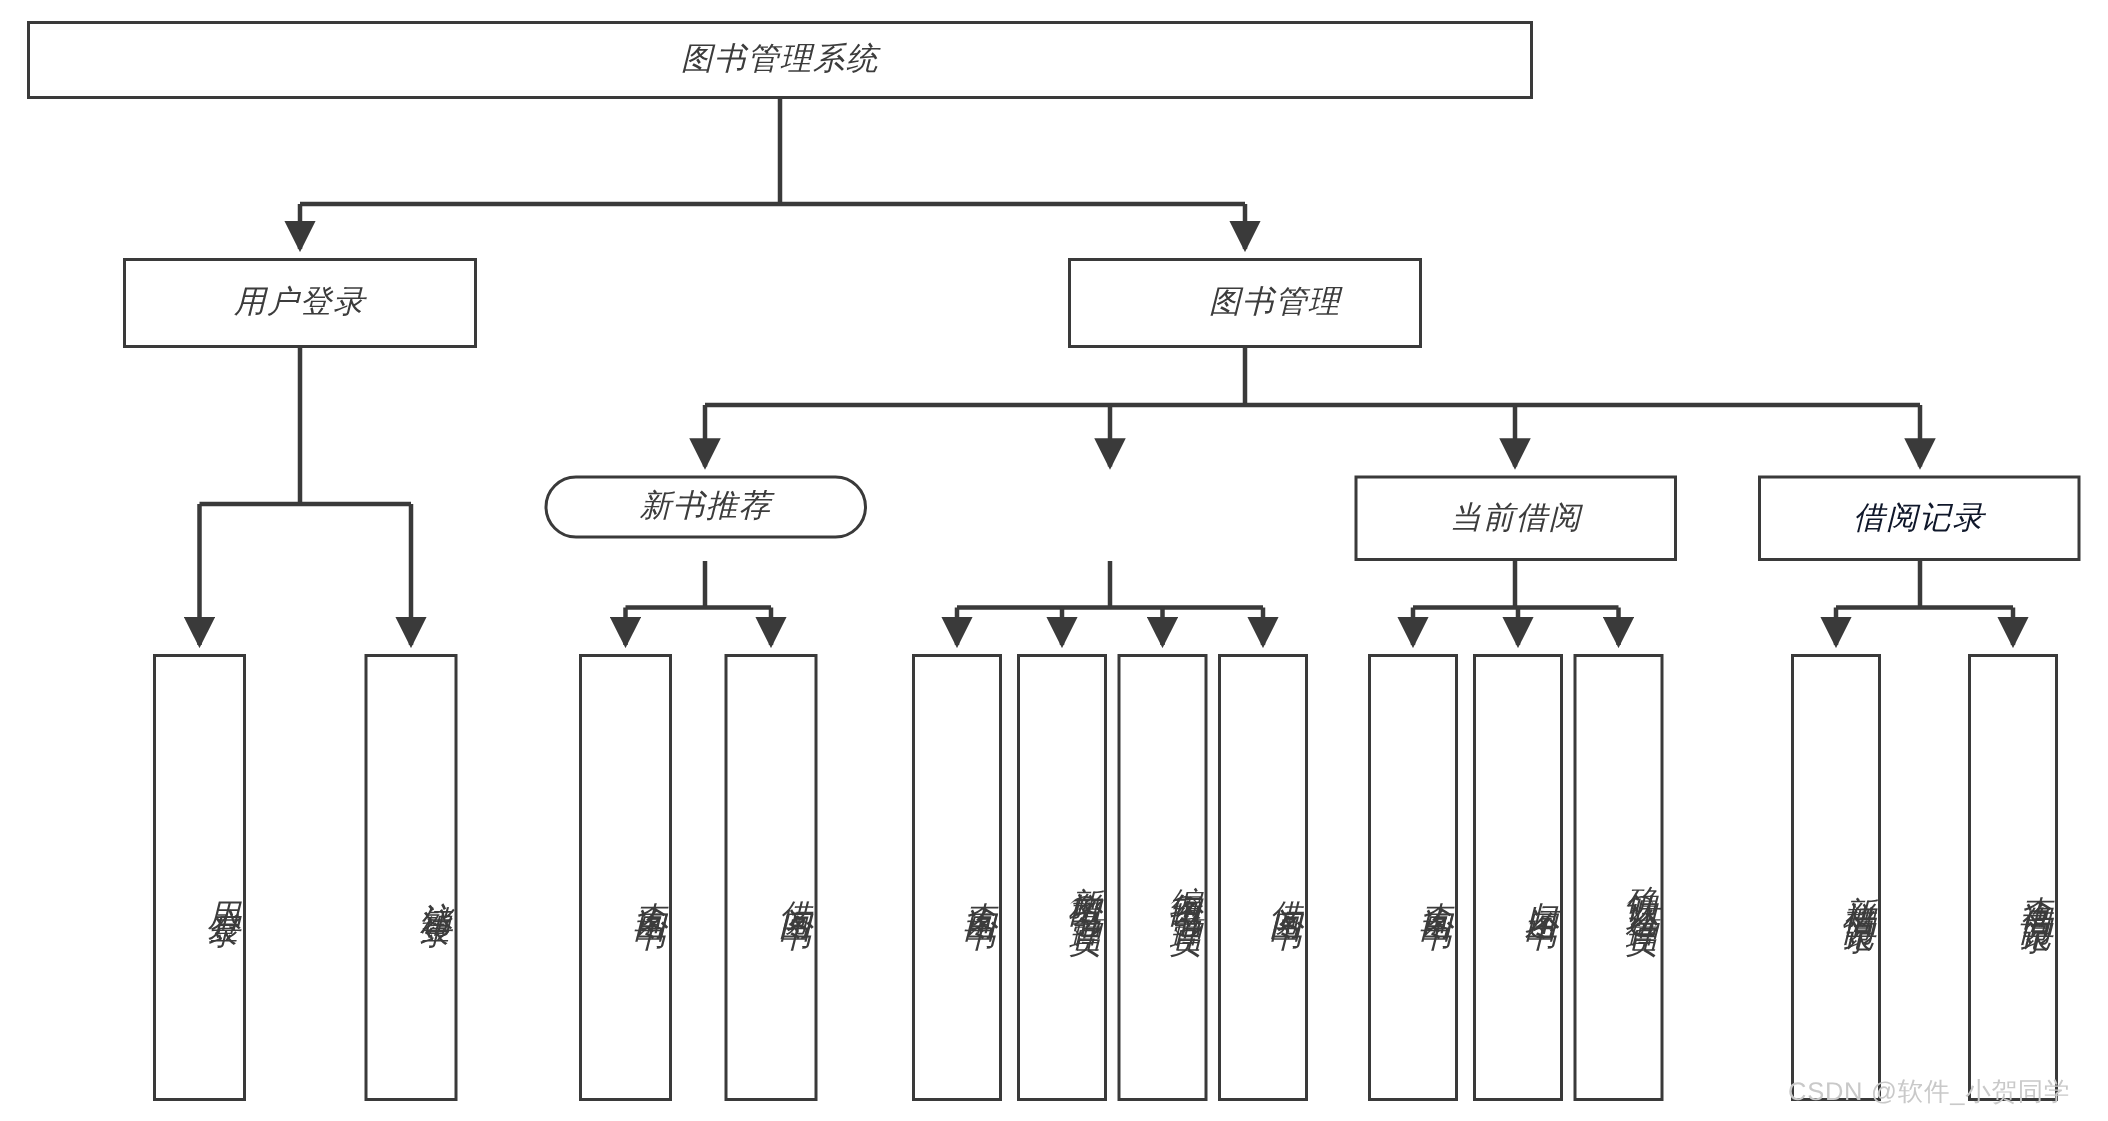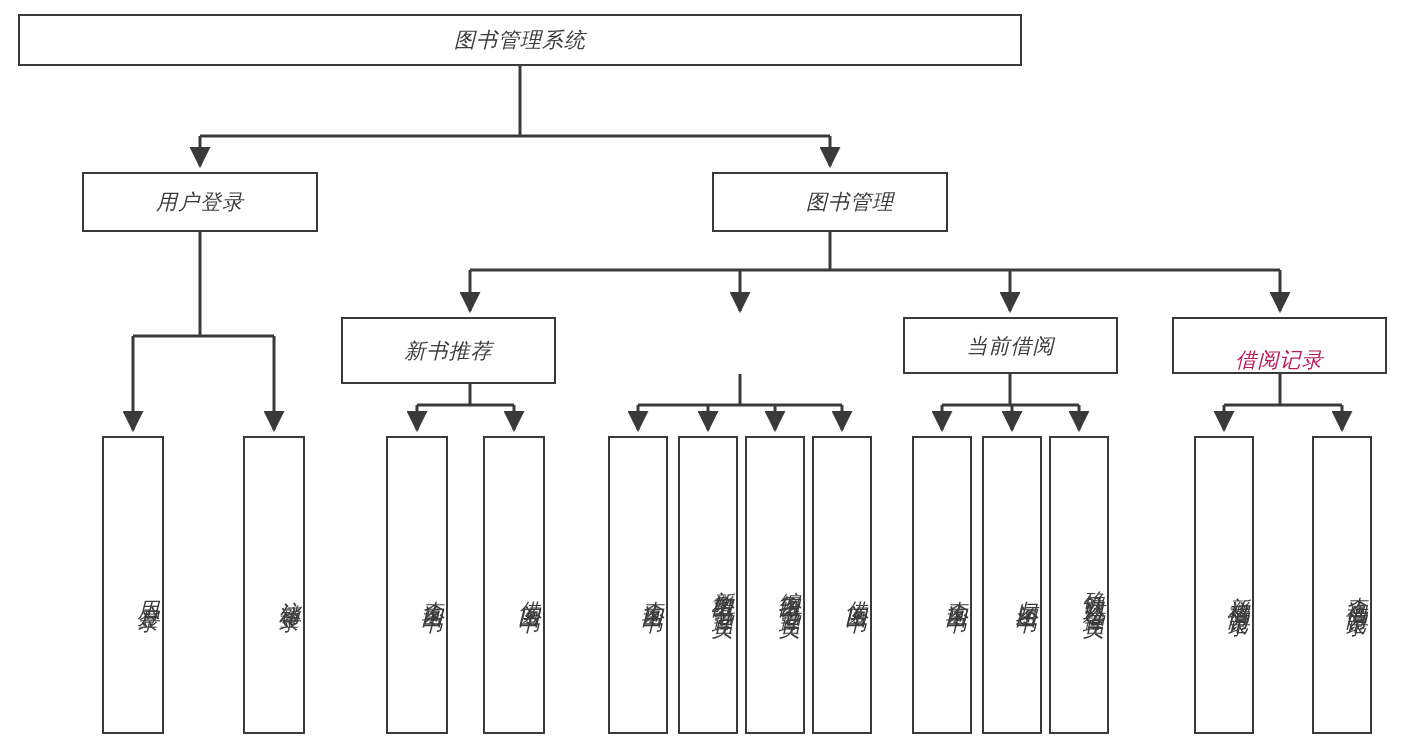--- a/index.html
+++ b/index.html
@@ -126,27 +126,27 @@
     <span>图书管理系统</span>
   </div>
 
   <div class="node h" id="n-l1-0" style="left: 82px; top: 172px; width: 236px; height: 60px; border-color: rgb(58, 58, 58); color: rgb(60, 60, 60);">
     <span>用户登录</span>
   </div>
   <div class="node h" id="n-l1-1" style="left: 712px; top: 172px; width: 236px; height: 60px; border-color: rgb(58, 58, 58); color: rgb(60, 60, 60); padding-left: 40px;">
     <span>图书管理</span>
   </div>
 
-  <div class="node h" id="n-l2-0" style="left: 341px; top: 317px; width: 215px; height: 67px; border-color: rgb(58, 58, 58); color: rgb(60, 60, 60);">
+  <div class="node h" id="n-l2-0" style="left: 363px; top: 317px; width: 215px; height: 42px; border-color: rgb(58, 58, 58); color: rgb(60, 60, 60); border-radius: 22px;">
     <span>新书推荐</span>
   </div>
   <div class="node h" id="n-l2-2" style="left: 903px; top: 317px; width: 215px; height: 57px; border-color: rgb(58, 58, 58); color: rgb(60, 60, 60);">
     <span>当前借阅</span>
   </div>
-  <div class="node h" id="n-l2-3" style="left: 1172px; top: 317px; width: 215px; height: 57px; border-color: rgb(58, 58, 58); color: #be185d; align-items: flex-end;">
+  <div class="node h" id="n-l2-3" style="left: 1172px; top: 317px; width: 215px; height: 57px; border-color: rgb(58, 58, 58); color: #0f172a;">
     <span>借阅记录</span>
   </div>
 
   <div class="node v" id="n-leaf-0" style="left: 102px; top: 436px; width: 62px; height: 298px; border-color: rgb(58, 58, 58); color: rgb(60, 60, 60);">
     <span class="vlabel">用户登录</span>
   </div>
   <div class="node v" id="n-leaf-1" style="left: 243px; top: 436px; width: 62px; height: 298px; border-color: rgb(58, 58, 58); color: rgb(60, 60, 60);">
     <span class="vlabel">注销登录</span>
   </div>
   <div class="node v" id="n-leaf-2" style="left: 386px; top: 436px; width: 62px; height: 298px; border-color: rgb(58, 58, 58); color: rgb(60, 60, 60);">
@@ -176,13 +176,14 @@
   <div class="node v" id="n-leaf-10" style="left: 1049px; top: 436px; width: 60px; height: 298px; border-color: rgb(58, 58, 58); color: rgb(60, 60, 60);">
     <span class="vlabel">确认归还（管理员）</span>
   </div>
   <div class="node v" id="n-leaf-11" style="left: 1194px; top: 436px; width: 60px; height: 298px; border-color: rgb(58, 58, 58); color: rgb(60, 60, 60);">
     <span class="vlabel">新增借阅记录</span>
   </div>
   <div class="node v" id="n-leaf-12" style="left: 1312px; top: 436px; width: 60px; height: 298px; border-color: rgb(58, 58, 58); color: rgb(60, 60, 60);">
     <span class="vlabel">查询借阅记录</span>
   </div>
 
+  <div class="watermark" id="wm" style="left: 1192px; top: 716px; color: rgb(201, 201, 201);">CSDN @软件_小贺同学</div>
 </div>
 
 </body></html>

